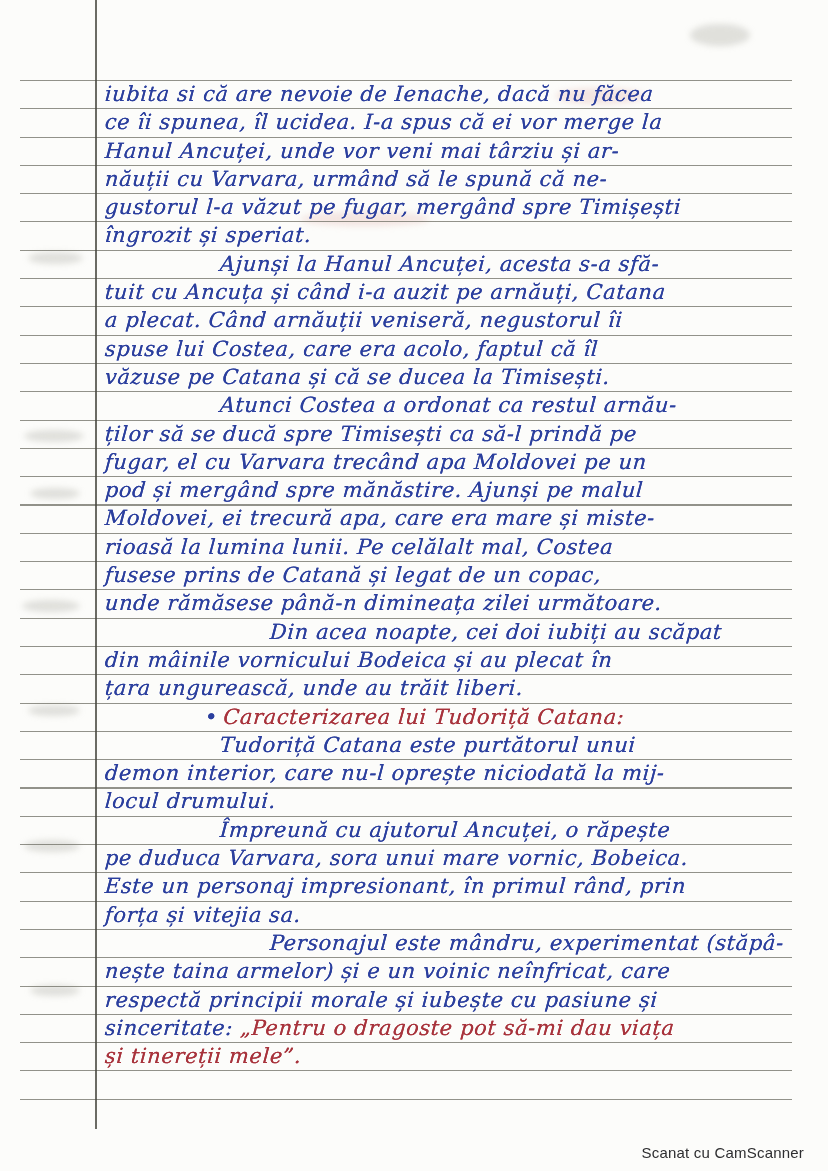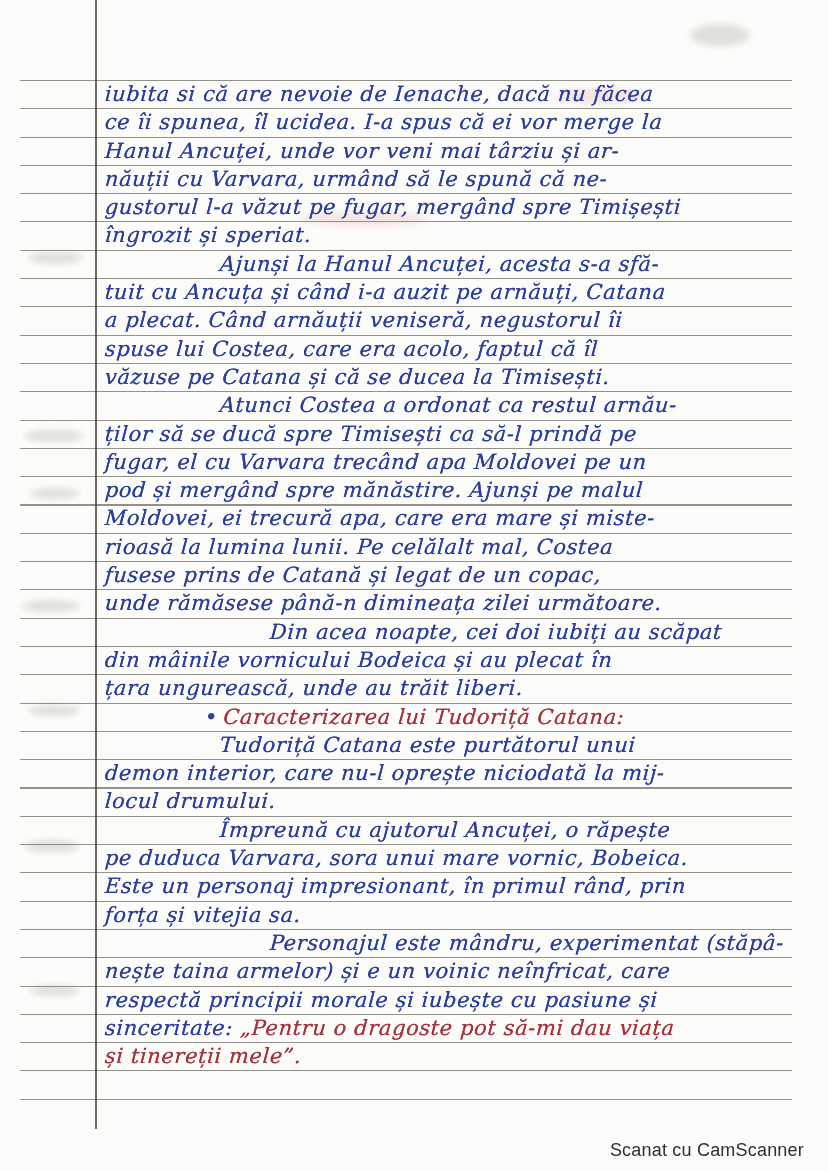--- a/index.html
+++ b/index.html
@@ -65,21 +65,21 @@
     filter:blur(3px);
     pointer-events:none;
   }
   .smudge.gray{background:rgba(150,150,140,.28);}
   .smudge.pink{background:rgba(225,175,170,.30);}
   
   .watermark{
     position:absolute;
     right:24px;bottom:10px;
     font-family:"Liberation Sans", sans-serif;
-    font-size:18px;
+    font-size:15px;
     color:#2e2e30;
     letter-spacing:.2px;
   }
 </style>
 </head>
 <body>
 
 <div class="page">
 
   <div class="smudge gray" style="left:690px;top:24px;width:60px;height:22px;"></div>

